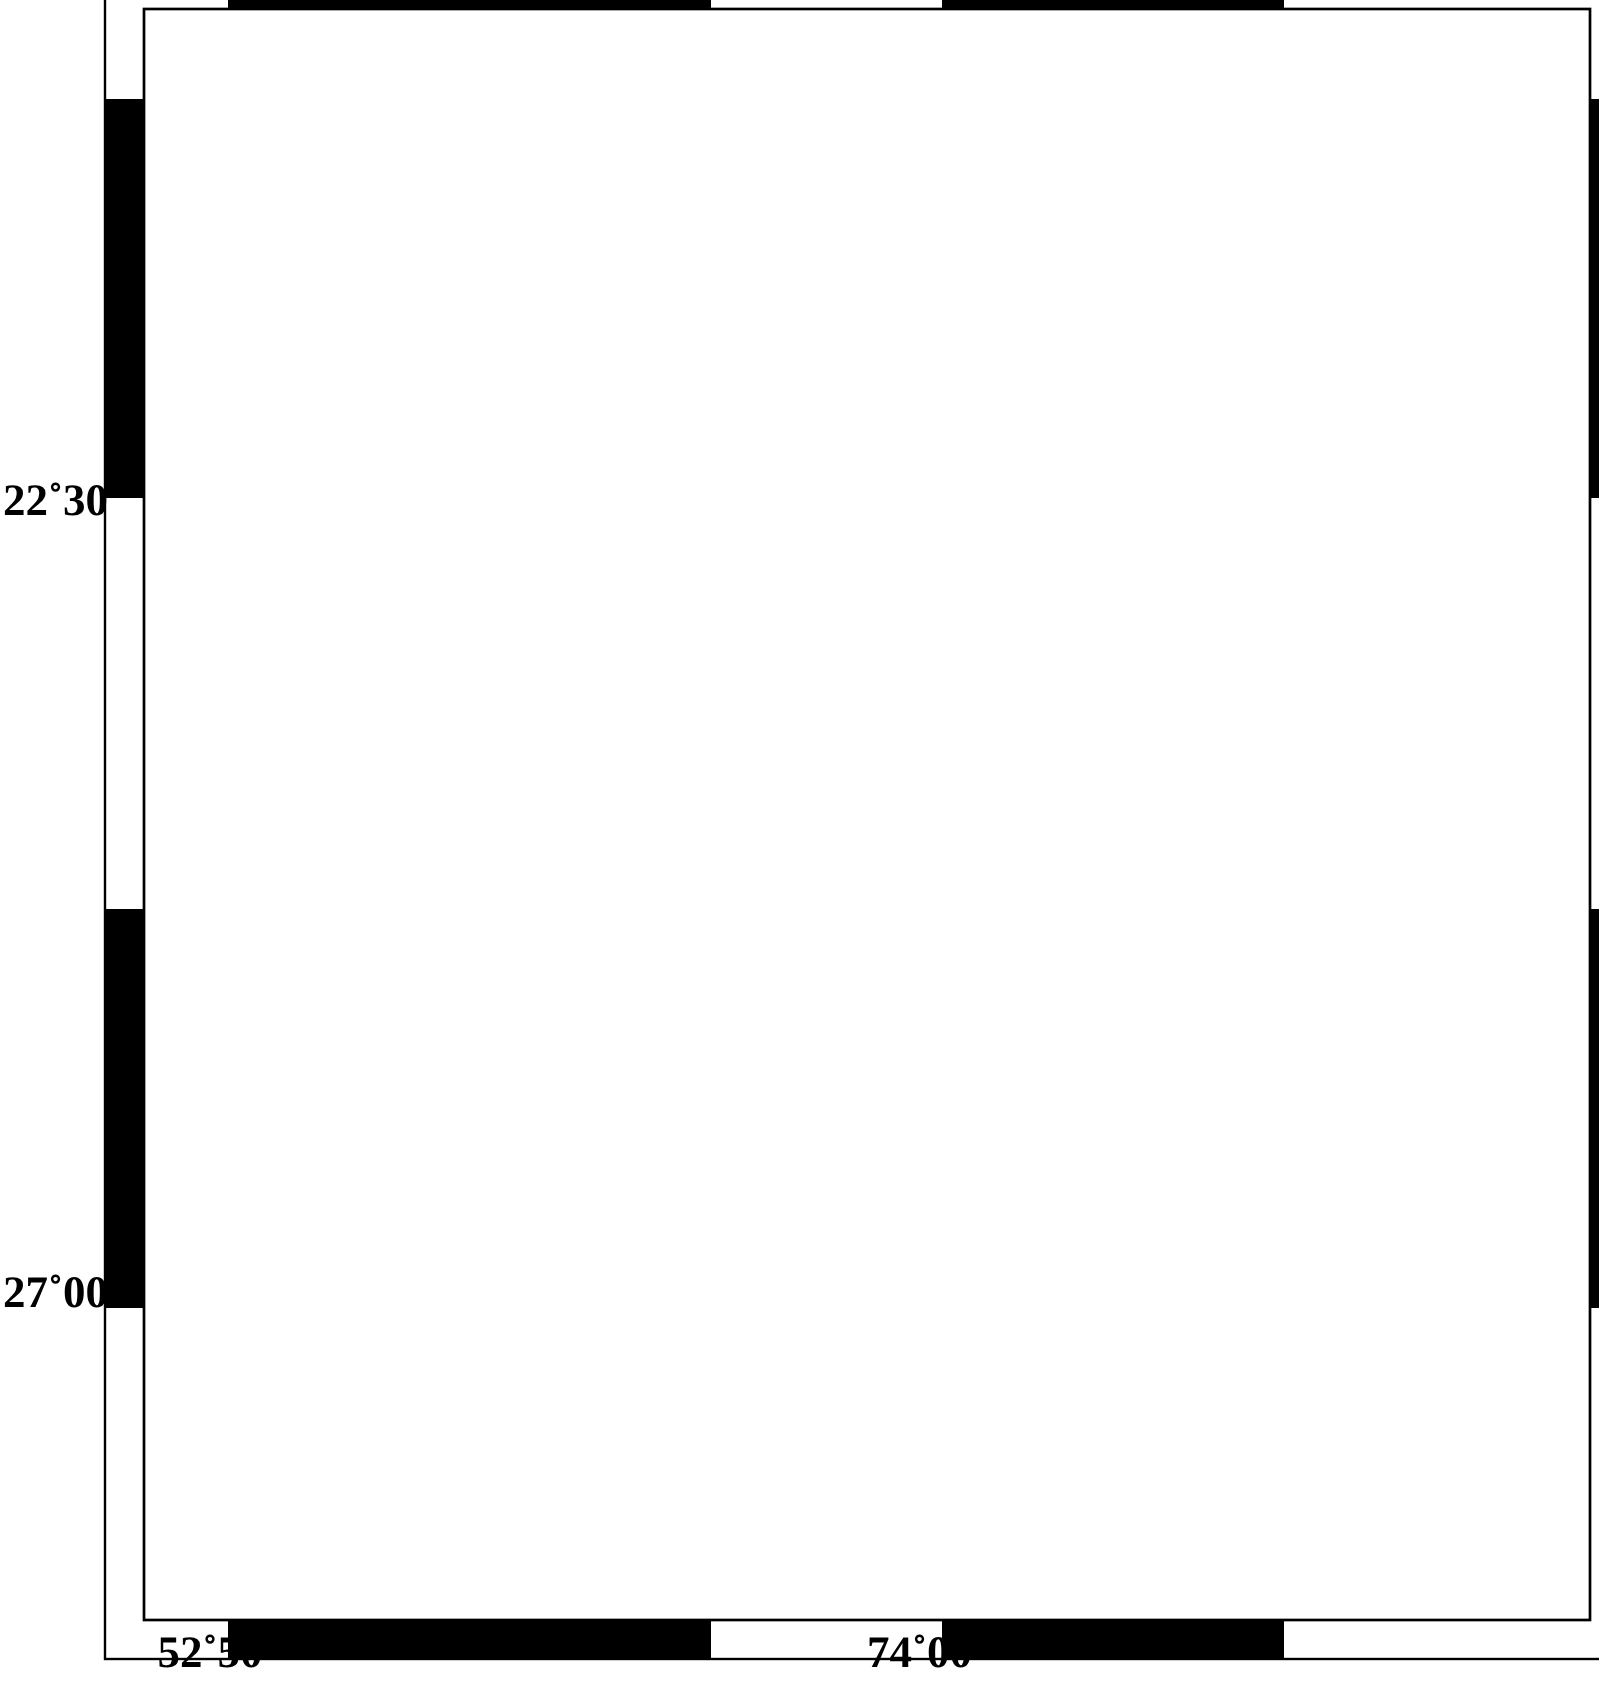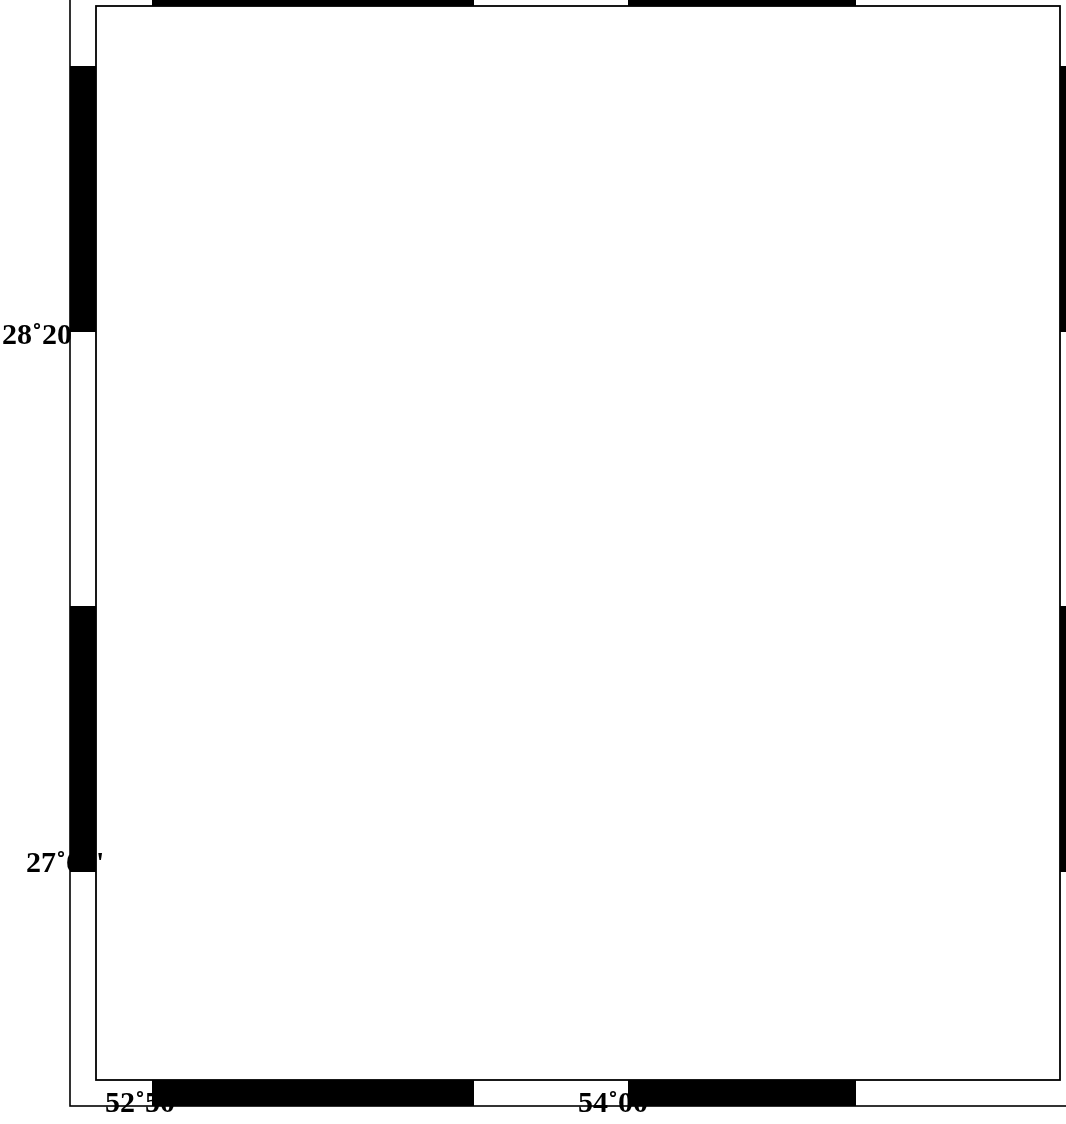--- a/index.html
+++ b/index.html
@@ -1,20 +1,20 @@
 <!DOCTYPE html>
 <html><head>
 <meta charset="utf-8">
 <style>
   html,body{margin:0;padding:0;background:#ffffff;}
   body{width:1066px;height:1124px;font-family:"Liberation Serif",serif;position:relative;overflow:hidden;}
   #stage{position:absolute;left:0;top:0;width:1066px;height:1124px;background:#ffffff;}
   .axis-label{position:absolute;font-weight:bold;font-size:30px;color:#000;white-space:nowrap;font-family:"Liberation Serif",serif;}
   #lat-top-label{left:2px;top:317px;}
-  #lat-bottom-label{left:2px;top:845px;margin-left:24px;}
+  #lat-bottom-label{left:2px;top:845px;}
   #lon-left-label{left:105px;top:1085px;}
   #lon-right-label{left:578px;top:1085px;}
   svg{position:absolute;left:0;top:0;}
   .legend-title{font-family:"Liberation Serif",serif;font-weight:bold;font-size:27px;letter-spacing:3px;}
   .legend-num{font-family:"Liberation Serif",serif;font-weight:bold;font-size:30px;}
   .scale-text{font-family:"Liberation Serif",serif;font-weight:bold;font-size:31px;}
 </style>
 </head>
 <body>
 
@@ -160,18 +160,18 @@
         <rect x="628" y="-20" width="228" height="26" fill="#000"></rect>
         <rect x="628" y="1080" width="228" height="26" fill="#000"></rect>
         <rect x="70" y="66" width="26" height="266" fill="#000"></rect>
         <rect x="1060" y="66" width="26" height="266" fill="#000"></rect>
         <rect x="70" y="606" width="26" height="266" fill="#000"></rect>
         <rect x="1060" y="606" width="26" height="266" fill="#000"></rect>
         <rect x="74" y="-16" width="1008" height="1118" fill="none" stroke="#000" stroke-width="0"></rect>
       </g>
   </svg>
 
-  <div class="axis-label" id="lat-top-label">28˚20'</div>
+  <div class="axis-label" id="lat-top-label">22˚30'</div>
   <div class="axis-label" id="lat-bottom-label">27˚00'</div>
   <div class="axis-label" id="lon-left-label">52˚50'</div>
-  <div class="axis-label" id="lon-right-label">54˚00'</div>
+  <div class="axis-label" id="lon-right-label">74˚00'</div>
 
 </div>
 
 </body></html>

